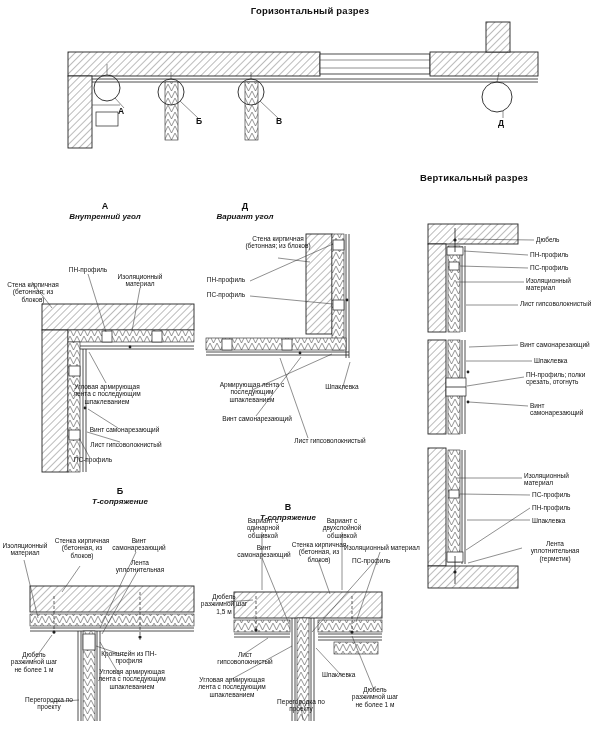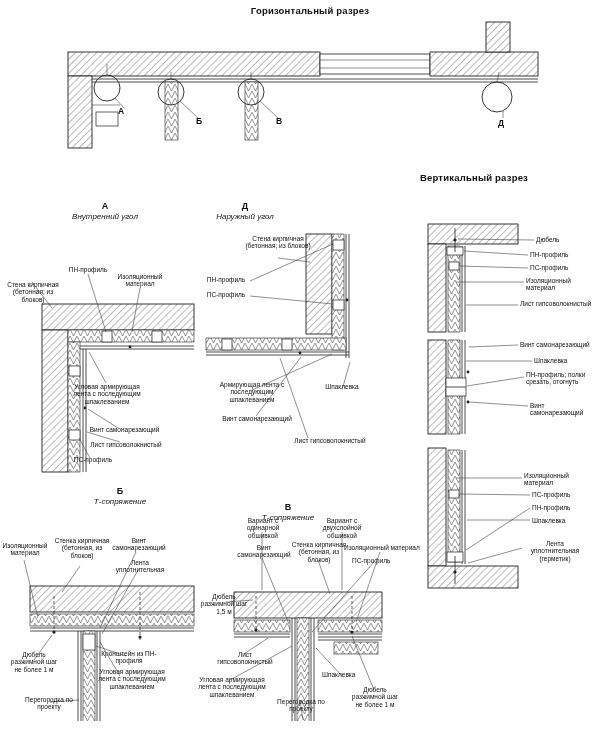--- a/index.html
+++ b/index.html
@@ -1,21 +1,21 @@
 <!DOCTYPE html>
 <html><head>
 <meta charset="utf-8">
 <style>
   html,body{margin:0;padding:0;background:#fff;}
   .page{position:relative;width:605px;height:721px;background:#fff;overflow:hidden;
         font-family:"Liberation Sans",sans-serif;color:#111;}
   .page svg{position:absolute;left:0;top:0;}
   .title{position:absolute;font-weight:bold;font-size:9.5px;text-align:center;letter-spacing:.2px;}
   .sec-letter{position:absolute;font-weight:bold;font-size:9px;text-align:center;}
-  .sec-title{position:absolute;font-style:italic;font-size:8px;text-align:center;white-space:nowrap;}
+  .sec-title{position:absolute;font-style:italic;font-size:8px;text-align:center;white-space:nowrap;font-weight:bold;}
   .marker{position:absolute;font-weight:bold;font-size:8.5px;}
   .lbl{position:absolute;font-size:6.5px;line-height:1.15;text-align:center;}
   .lbl.ta-l{text-align:left;}
   
   .wall{fill:url(#hatch);stroke:#222;stroke-width:.9;}
   .ins{fill:url(#insul);stroke:#222;stroke-width:.6;}
   .pnl{fill:#fff;stroke:#222;stroke-width:.8;}
   .ln{stroke:#222;stroke-width:.8;fill:none;}
   .thin{stroke:#333;stroke-width:.55;fill:none;}
   .dash{stroke:#222;stroke-width:.7;stroke-dasharray:3 2;fill:none;}
@@ -242,21 +242,21 @@
   <div class="title" style="left:394px;top:172px;width:160px">Вертикальный разрез</div>
 
   <div class="marker" style="left:118px;top:106px">А</div>
   <div class="marker" style="left:196px;top:116px">Б</div>
   <div class="marker" style="left:276px;top:116px">В</div>
   <div class="marker" style="left:498px;top:118px">Д</div>
 
   <div class="sec-letter" style="left:85px;top:201px;width:40px">А</div>
   <div class="sec-title" style="left:55px;top:212px;width:100px">Внутренний угол</div>
   <div class="sec-letter" style="left:225px;top:201px;width:40px">Д</div>
-  <div class="sec-title" style="left:195px;top:212px;width:100px">Наружный угол</div>
+  <div class="sec-title" style="left:195px;top:212px;width:100px">Вариант угол</div>
   <div class="sec-letter" style="left:100px;top:486px;width:40px">Б</div>
   <div class="sec-title" style="left:80px;top:497px;width:80px">Т-сопряжение</div>
   <div class="sec-letter" style="left:268px;top:502px;width:40px">В</div>
   <div class="sec-title" style="left:248px;top:513px;width:80px">Т-сопряжение</div>
 
   <div class="lbl" style="left:2px;top:281px;width:62px">Стена кирпичная (бетонная; из блоков)</div>
   <div class="lbl" style="left:64px;top:266px;width:48px">ПН-профиль</div>
   <div class="lbl" style="left:110px;top:273px;width:60px">Изоляционный материал</div>
   <div class="lbl" style="left:70px;top:383px;width:74px">Угловая армирующая лента с последующим шпаклеванием</div>
   <div class="lbl" style="left:82px;top:426px;width:85px">Винт самонарезающий</div>

